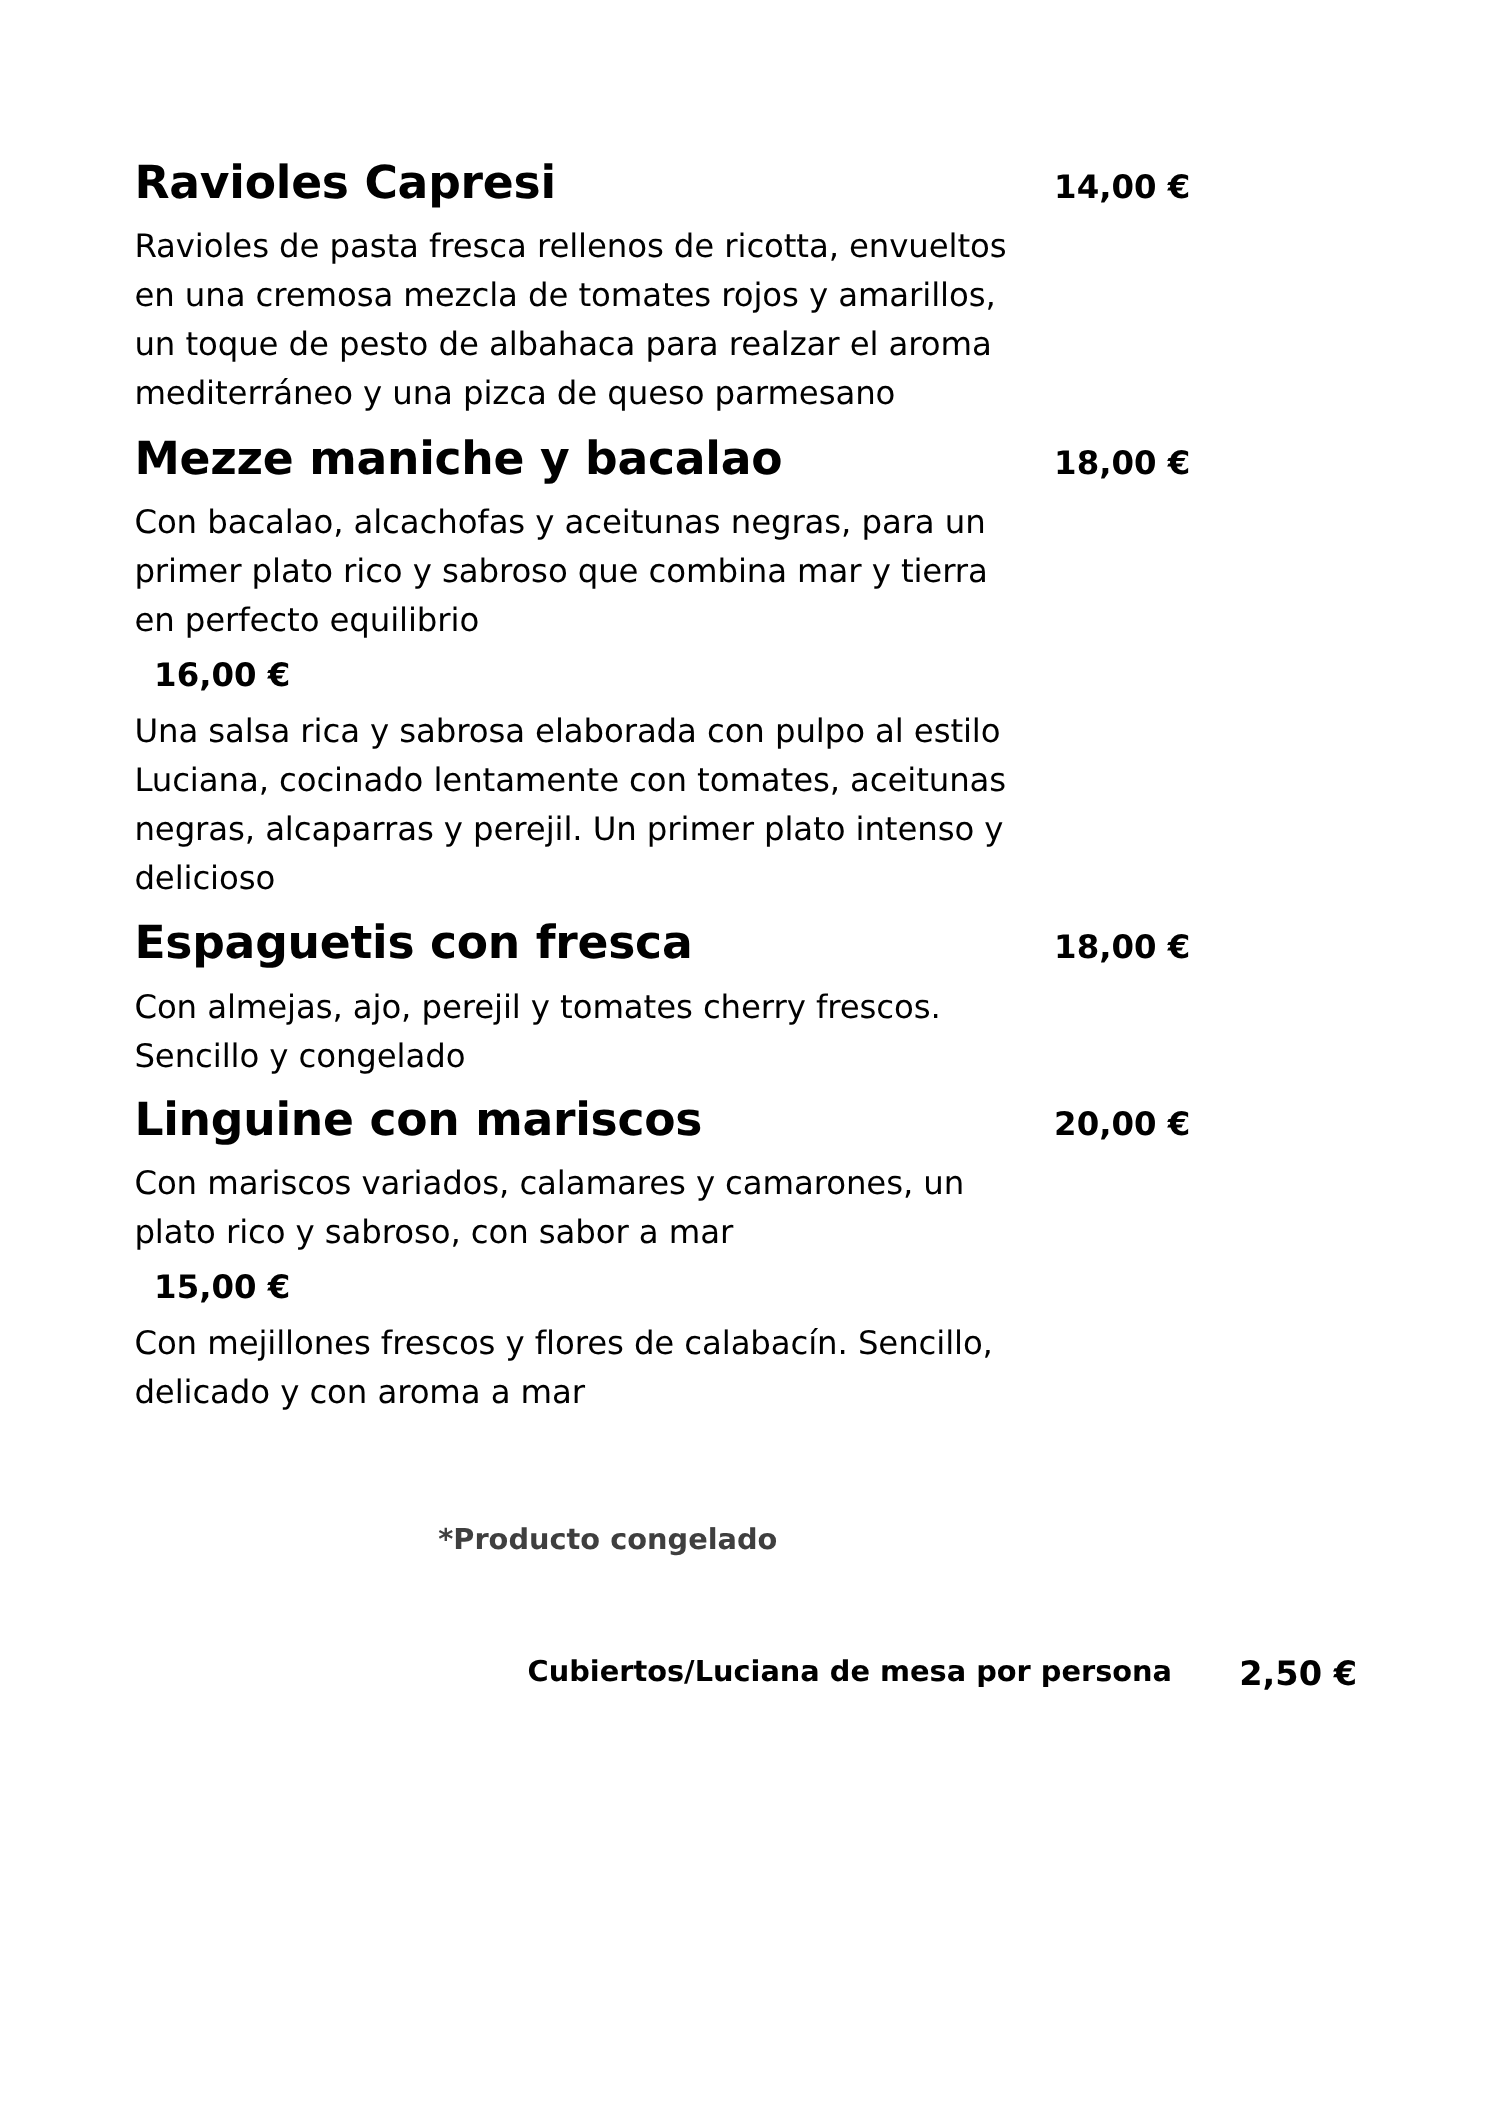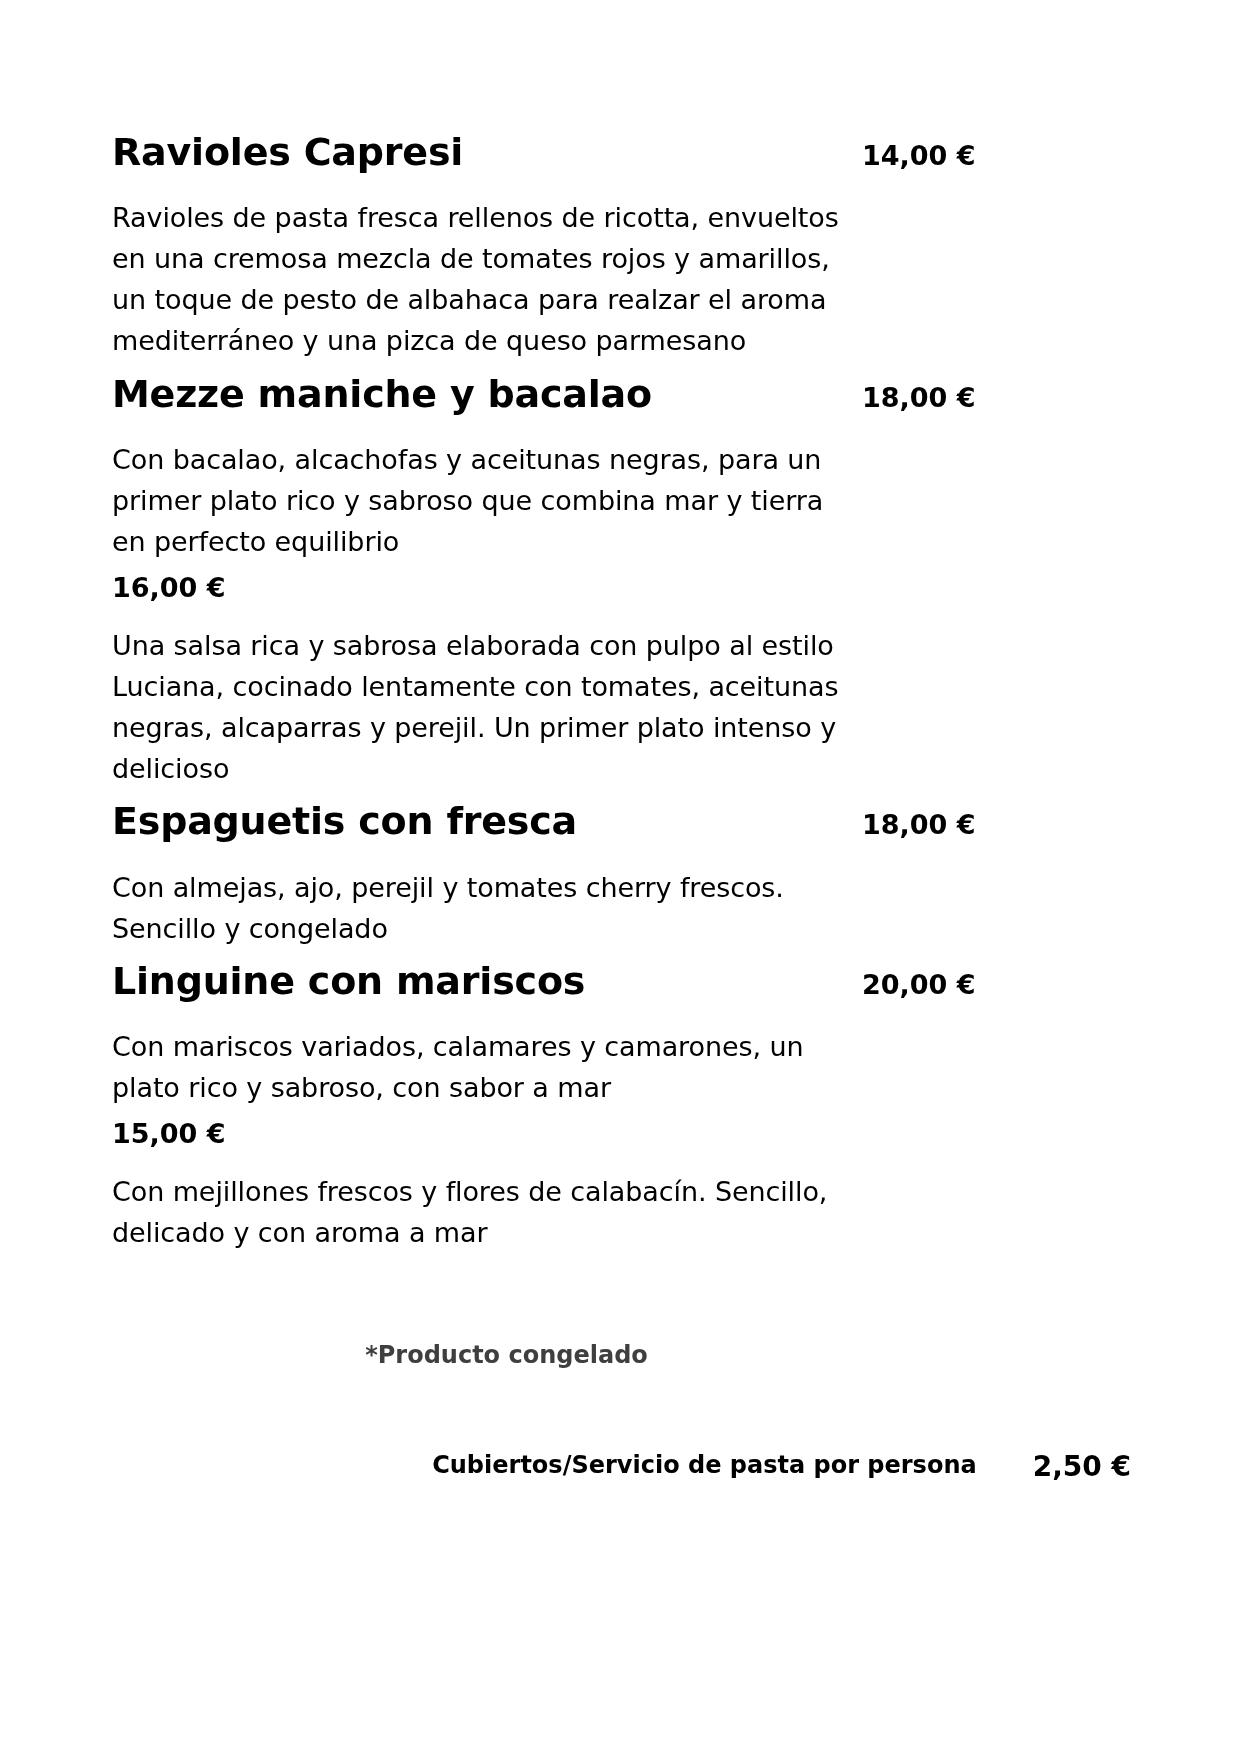--- a/index.html
+++ b/index.html
@@ -41,30 +41,30 @@
     font-weight: bold;
     line-height: 1.30;
     letter-spacing: -0.2px;
     white-space: nowrap;
   }
   .item-price {
     font-size: 27px;
     font-weight: bold;
     line-height: 1.30;
     white-space: nowrap;
-    text-align: left;
+    text-align: right;
     min-width: 130px;
   }
   .item-desc {
     font-size: 27px;
     font-weight: normal;
     line-height: 1.52;
     letter-spacing: -0.1px;
     max-width: 730px;
-    margin-top: 20px;
+    margin-top: 8px;
   }
   .desc-wide {
     max-width: 740px;
   }
   .note {
     margin-top: 88px;
     text-align: center;
     font-size: 24px;
     font-weight: bold;
     color: #3f3f3f;
@@ -142,17 +142,17 @@
         <div class="item-price">15,00 €</div>
       </div>
       <div class="item-desc desc-wide">Con mejillones frescos y flores de calabacín. Sencillo, delicado y con aroma a mar</div>
     </div>
 
   </div>
 
   <div class="note">*Producto congelado</div>
 
   <div class="service">
-    <div class="service-label">Cubiertos/Servicio de pasta por persona</div>
+    <div class="service-label">Cubiertos/Luciana de mesa por persona</div>
     <div class="service-price">2,50 €</div>
   </div>
 
 </div>
 
 </body></html>

